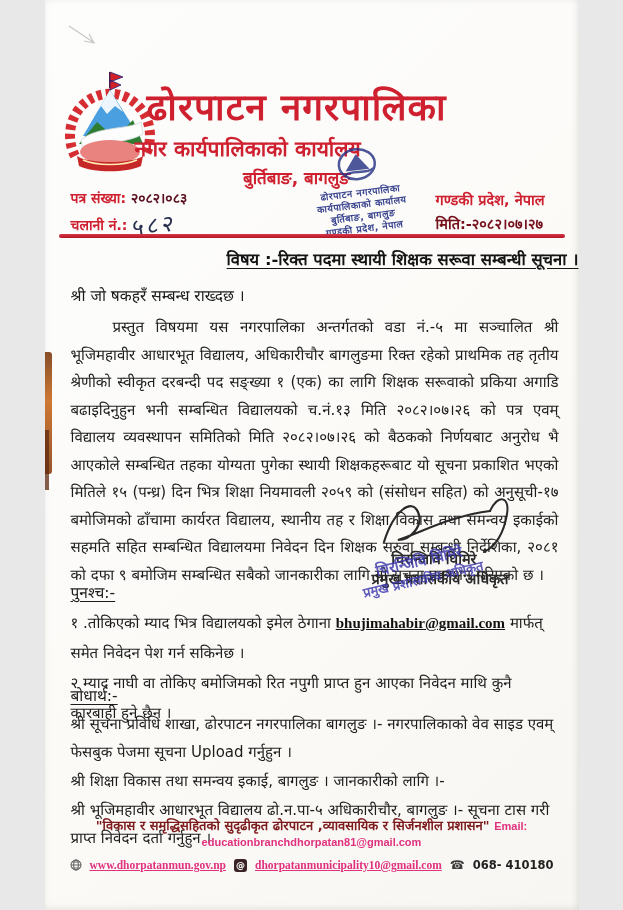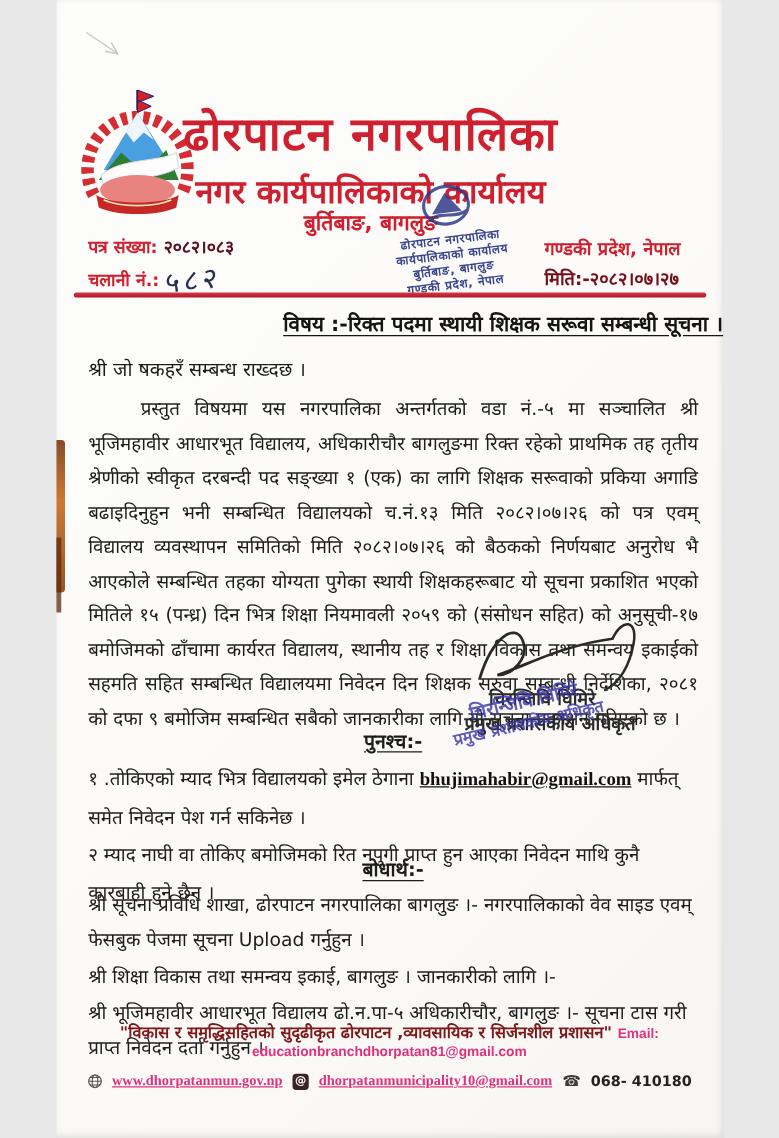--- a/index.html
+++ b/index.html
@@ -10,22 +10,22 @@
     background:linear-gradient(135deg,#fdfdfc 0%,#fbfaf7 60%,#f7f6f2 100%);
     overflow:hidden;
     font-family:"DejaVu Sans","Liberation Sans",sans-serif;
     color:#1c1c1c;
     box-shadow:inset -3px 0 6px rgba(0,0,0,.06), inset 0 -3px 6px rgba(0,0,0,.05);
   }
   
   .emblem{position:absolute;left:12px;top:64px;width:106px;height:114px;}
   .title{position:absolute;left:90px;right:120px;top:80px;text-align:center;
          font-size:37px;font-weight:bold;color:#cf2030;letter-spacing:1px;}
-  .subtitle{position:absolute;left:90px;right:120px;top:134px;text-align:center;
-         font-size:26px;font-weight:bold;color:#cf2030;}
+  .subtitle{position:absolute;left:90px;right:120px;top:134px;
+         font-size:21px;font-weight:bold;color:#cf2030;}
   .location{position:absolute;left:90px;right:120px;top:166px;text-align:center;
          font-size:17px;font-weight:bold;color:#cf2030;}
   .header-stamp{position:absolute;left:235px;top:146px;width:160px;text-align:center;
          transform:rotate(-7deg);color:#2b3687;opacity:.92;line-height:1.25;}
   .header-stamp .st-line{font-size:9.5px;font-weight:bold;letter-spacing:.5px;}
   .meta-left{position:absolute;left:26px;top:186px;font-size:14px;font-weight:bold;line-height:24px;}
   .meta-left .lbl{color:#cf2030;margin-top:32px;}
   .meta-left .val{color:#5a1020;}
   .handwritten{display:inline-block;font-size:23px;color:#27304f;
          transform:rotate(-6deg) skewX(-8deg);letter-spacing:3px;font-weight:normal;
@@ -46,21 +46,21 @@
   .sig-block{position:absolute;right:40px;top:492px;width:230px;height:110px;}
   .sig-svg{position:absolute;right:15px;top:0;}
   .sig-name{position:absolute;right:62px;top:56px;font-size:14.5px;font-weight:bold;color:#2a2a2a;}
   .sig-title{position:absolute;right:30px;top:76px;font-size:14.5px;font-weight:bold;color:#2a2a2a;}
   .sig-stamp{position:absolute;right:18px;top:60px;width:200px;text-align:center;
          transform:rotate(-13deg);color:#3c38ad;opacity:.82;line-height:1.3;}
   .sig-stamp .ss1{font-size:15px;font-weight:bold;}
   .sig-stamp .ss2{font-size:13px;font-weight:bold;}
   
   .postscript{position:absolute;left:26px;right:20px;top:578px;font-size:15px;line-height:30px;font-weight:500;}
-  .sec-heading{font-weight:bold;text-decoration:underline;text-underline-offset:3px;font-size:15.5px;text-align:center;}
+  .sec-heading{font-weight:normal;text-decoration:underline;text-underline-offset:3px;font-size:15.5px;}
   .email-link{font-family:"Liberation Serif","DejaVu Serif",serif;font-weight:bold;
          text-decoration:underline;color:#111;}
   .cc{position:absolute;left:26px;right:20px;top:682px;font-size:15px;line-height:28px;font-weight:500;}
   .cc .cc-item{margin-bottom:1px;}
   
   .footer{position:absolute;left:0;right:0;top:816px;text-align:center;}
   .tagline-row{font-size:13px;font-weight:bold;color:#7c1a1c;}
   .tagline-row .em-lbl,.tagline-row .em-val{color:#e0307e;font-size:11px;
          font-family:"Liberation Sans","DejaVu Sans",sans-serif;}
   .links-row{margin-top:9px;display:flex;justify-content:center;align-items:center;gap:8px;

